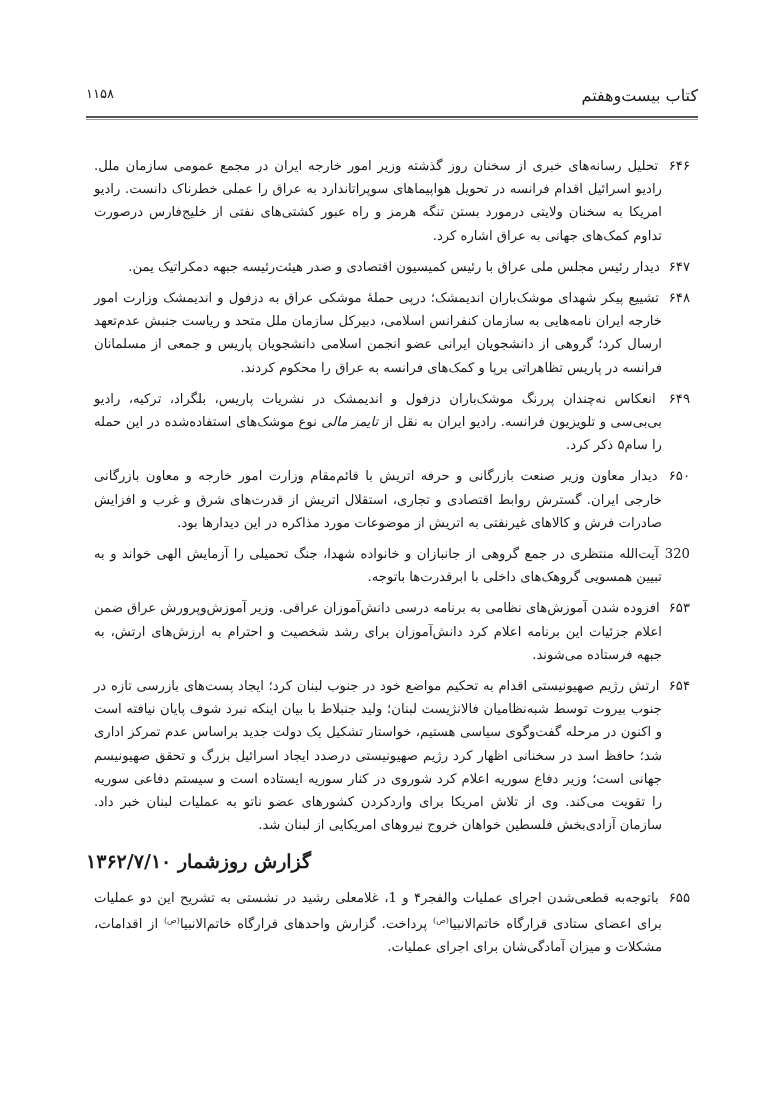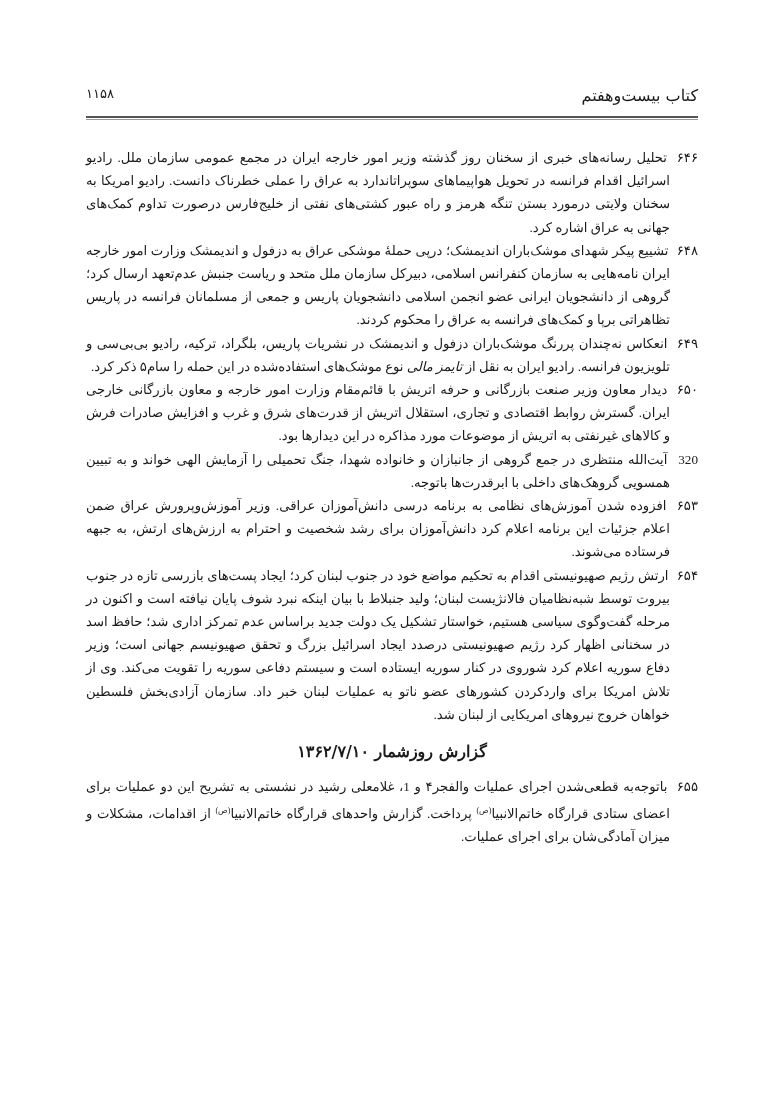--- a/index.html
+++ b/index.html
@@ -7,40 +7,41 @@
            font-family: "DejaVu Serif", "Liberation Serif", serif; color: #1a1a1a; }
     .page { position: absolute; left: 86px; top: 0; width: 612px; direction: rtl; }
     .header { position: absolute; top: 86px; left: 0; right: 0; height: 24px; }
     .header .title { position: absolute; right: 0; top: 0; font-size: 16px; }
     .header .pageno { position: absolute; left: 0; top: 0; font-size: 13px; }
     .rule { position: absolute; top: 116px; left: 0; right: 0; height: 0;
             border-top: 2px solid #555; }
     .rule2 { position: absolute; top: 119px; left: 0; right: 0; height: 0;
              border-top: 1px solid #999; }
     .body { position: absolute; top: 146px; left: 0; right: 0; font-size: 13.2px; line-height: 23.2px; }
-    .entry { margin: 0; padding-right: 28px; text-indent: -28px; text-align: justify; font-family: Liberation Serif, serif; }
+    .entry { margin: 8px; padding-right: 28px; text-indent: -28px; text-align: justify; }
     .entry .num { display: inline-block; width: 26px; text-indent: 0; text-align: right; font-weight: normal; }
     .entry .txt { }
-    .heading { text-align: center; font-weight: bold; font-size: 16px; margin: 14px 0 12px 0; }
+    .heading { text-align: left; font-weight: bold; font-size: 19px; margin: 14px 0 12px 0; }
     sup { font-size: 8px; }
   </style>
 </head>
 <body>
 
 <div class="page">
   <div class="header">
     <span class="title">کتاب بیست‌وهفتم</span>
     <span class="pageno">۱۱۵۸</span>
   </div>
   <div class="rule"></div>
   <div class="rule2"></div>
 
   <div class="body">
     <div id="before">
         <p class="entry"><span class="num">۶۴۶</span> <span class="txt">تحلیل رسانه‌های خبری از سخنان روز گذشته وزیر امور خارجه ایران در مجمع عمومی سازمان ملل. رادیو اسرائیل اقدام فرانسه در تحویل هواپیماهای سوپراتاندارد به عراق را عملی خطرناک دانست. رادیو امریکا به سخنان ولایتی درمورد بستن تنگه هرمز و راه عبور کشتی‌های نفتی از خلیج‌فارس درصورت تداوم کمک‌های جهانی به عراق اشاره کرد.</span></p>
+        <p class="entry"><span class="num">۶۴۷</span> <span class="txt">دیدار رئیس مجلس ملی عراق با رئیس کمیسیون اقتصادی و صدر هیئت‌رئیسه جبهه دمکراتیک یمن.</span></p>
         <p class="entry"><span class="num">۶۴۸</span> <span class="txt">تشییع پیکر شهدای موشک‌باران اندیمشک؛ درپی حملهٔ موشکی عراق به دزفول و اندیمشک وزارت امور خارجه ایران نامه‌هایی به سازمان کنفرانس اسلامی، دبیرکل سازمان ملل متحد و ریاست جنبش عدم‌تعهد ارسال کرد؛ گروهی از دانشجویان ایرانی عضو انجمن اسلامی دانشجویان پاریس و جمعی از مسلمانان فرانسه در پاریس تظاهراتی برپا و کمک‌های فرانسه به عراق را محکوم کردند.</span></p>
         <p class="entry"><span class="num">۶۴۹</span> <span class="txt"><span>انعکاس نه‌چندان پررنگ موشک‌باران دزفول و اندیمشک در نشریات پاریس، بلگراد، ترکیه، رادیو بی‌بی‌سی و تلویزیون فرانسه. رادیو ایران به نقل از </span><i>تایمز مالی</i><span> نوع موشک‌های استفاده‌شده در این حمله را سام۵ ذکر کرد.</span></span></p>
         <p class="entry"><span class="num">۶۵۰</span> <span class="txt">دیدار معاون وزیر صنعت بازرگانی و حرفه اتریش با قائم‌مقام وزارت امور خارجه و معاون بازرگانی خارجی ایران. گسترش روابط اقتصادی و تجاری، استقلال اتریش از قدرت‌های شرق و غرب و افزایش صادرات فرش و کالاهای غیرنفتی به اتریش از موضوعات مورد مذاکره در این دیدارها بود.</span></p>
         <p class="entry"><span class="num">320</span> <span class="txt">آیت‌الله منتظری در جمع گروهی از جانبازان و خانواده شهدا، جنگ تحمیلی را آزمایش الهی خواند و به تبیین همسویی گروهک‌های داخلی با ابرقدرت‌ها باتوجه.</span></p>
         <p class="entry"><span class="num">۶۵۳</span> <span class="txt">افزوده شدن آموزش‌های نظامی به برنامه درسی دانش‌آموزان عراقی. وزیر آموزش‌وپرورش عراق ضمن اعلام جزئیات این برنامه اعلام کرد دانش‌آموزان برای رشد شخصیت و احترام به ارزش‌های ارتش، به جبهه فرستاده می‌شوند.</span></p>
         <p class="entry"><span class="num">۶۵۴</span> <span class="txt">ارتش رژیم صهیونیستی اقدام به تحکیم مواضع خود در جنوب لبنان کرد؛ ایجاد پست‌های بازرسی تازه در جنوب بیروت توسط شبه‌نظامیان فالانژیست لبنان؛ ولید جنبلاط با بیان اینکه نبرد شوف پایان نیافته است و اکنون در مرحله گفت‌وگوی سیاسی هستیم، خواستار تشکیل یک دولت جدید براساس عدم تمرکز اداری شد؛ حافظ اسد در سخنانی اظهار کرد رژیم صهیونیستی درصدد ایجاد اسرائیل بزرگ و تحقق صهیونیسم جهانی است؛ وزیر دفاع سوریه اعلام کرد شوروی در کنار سوریه ایستاده است و سیستم دفاعی سوریه را تقویت می‌کند. وی از تلاش امریکا برای واردکردن کشورهای عضو ناتو به عملیات لبنان خبر داد. سازمان آزادی‌بخش فلسطین خواهان خروج نیروهای امریکایی از لبنان شد.</span></p>
       </div>
     <div class="heading">گزارش روزشمار ۱۳۶۲/۷/۱۰</div>
     <div id="after">
         <p class="entry"><span class="num">۶۵۵</span> <span class="txt"><span>باتوجه‌به قطعی‌شدن اجرای عملیات والفجر۴ و 1، غلامعلی رشید در نشستی به تشریح این دو عملیات برای اعضای ستادی قرارگاه خاتم‌الانبیا</span><sup>(ص)</sup><span> پرداخت. گزارش واحدهای قرارگاه خاتم‌الانبیا</span><sup>(ص)</sup><span> از اقدامات، مشکلات و میزان آمادگی‌شان برای اجرای عملیات.</span></span></p>

